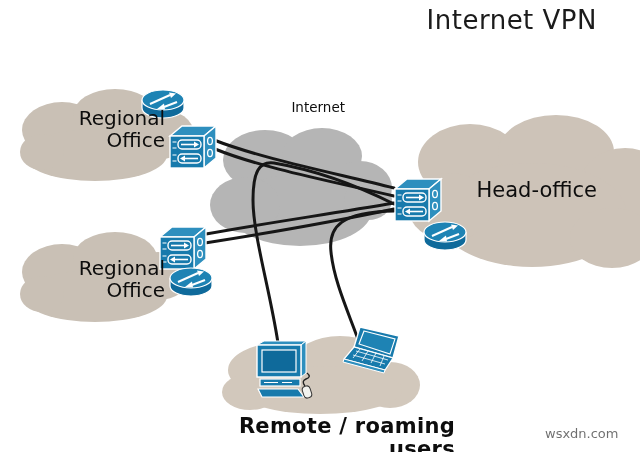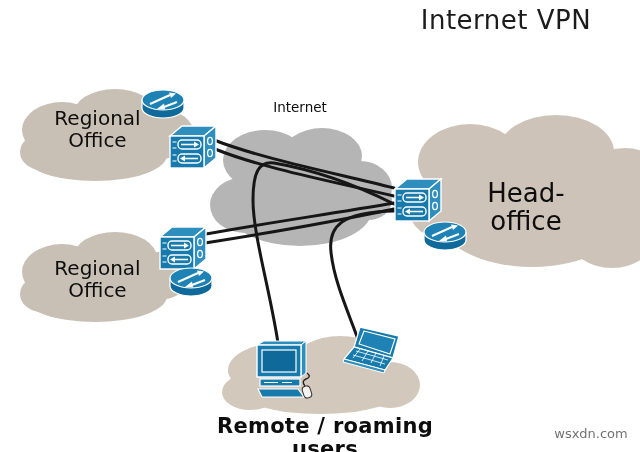--- a/index.html
+++ b/index.html
@@ -1,28 +1,28 @@
 <!DOCTYPE html>
 <html><head>
 <meta charset="utf-8">
 <style>
   html,body{margin:0;padding:0;background:#ffffff;}
   .stage{
     position:relative;width:640px;height:452px;background:#ffffff;
     overflow:hidden;font-family:"DejaVu Sans","Liberation Sans",sans-serif;
   }
   .stage svg{position:absolute;left:0;top:0;}
-  .lbl{position:absolute;color:#0d0d0d;text-align:center;line-height:1.08;}
+  .lbl{position:absolute;color:#0d0d0d;text-align:right;line-height:1.08;}
   .lbl-title{left:415px;top:6px;width:182px;font-size:26px;color:#1b1b1b;letter-spacing:.5px;}
   .lbl-ro1{left:30px;top:108px;width:135px;font-size:20px;}
   .lbl-ro2{left:30px;top:258px;width:135px;font-size:20px;}
   .lbl-internet{left:255px;top:100px;width:90px;font-size:13.5px;font-weight:normal;}
-  .lbl-head{left:455px;top:179px;width:142px;font-size:26px;}
+  .lbl-head{left:455px;top:179px;width:142px;font-size:21px;}
   .lbl-remote{left:195px;top:415px;width:260px;font-size:21px;font-weight:bold;letter-spacing:.3px;}
-  .lbl-watermark{left:545px;top:427px;width:92px;font-size:13px;color:rgba(20,20,20,.62);text-align:center;}
+  .lbl-watermark{left:545px;top:427px;width:92px;font-size:13px;color:rgba(20,20,20,.62);text-align:left;}
 </style>
 </head>
 <body>
 
 <div class="stage">
 
   <svg width="640" height="452" viewBox="0 0 640 452">
     <defs>
 
       <g id="vpnbox">

